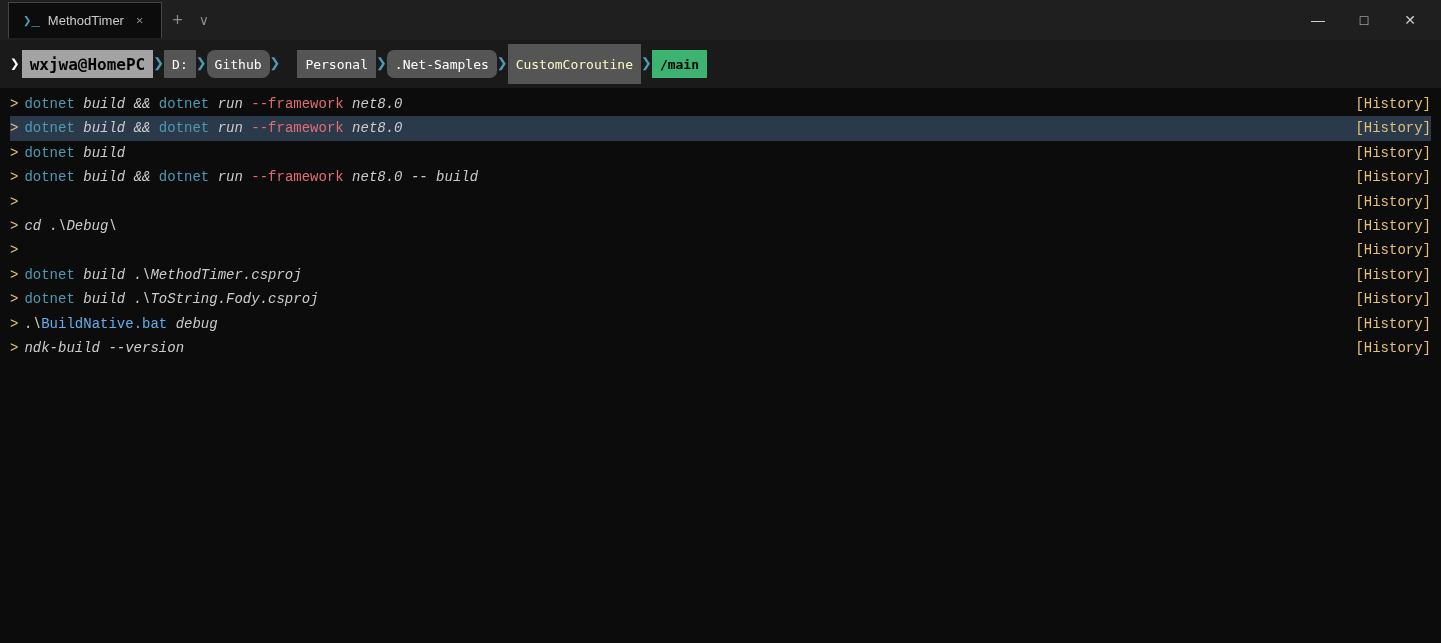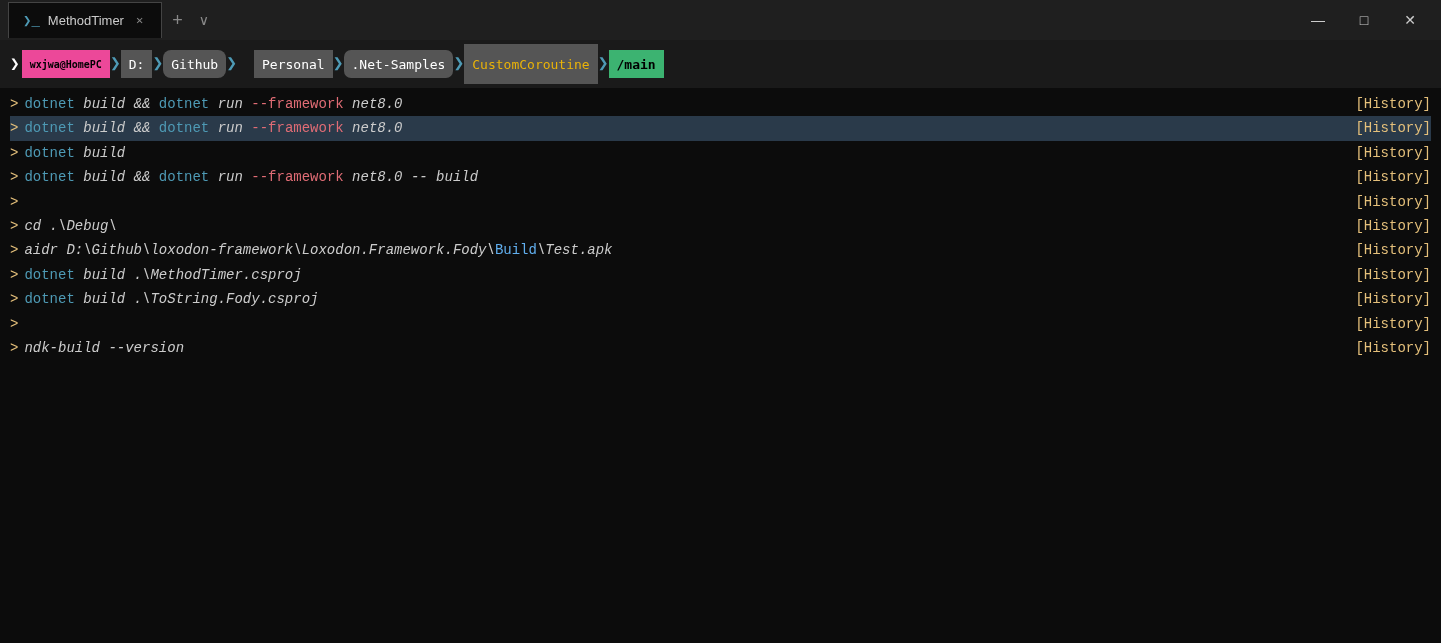--- a/index.html
+++ b/index.html
@@ -136,24 +136,24 @@
       height: 28px;
     }
 
     .prompt-arrow {
       color: #ffffff;
       font-size: 16px;
       margin-right: 2px;
     }
 
     .seg-user {
-      background: #ec4899;
+      background: #a3a3a3;
       color: #000;
       padding: 2px 8px;
-      font-size: 10px;
+      font-size: 16px;
       font-weight: bold;
       font-family: 'Consolas', monospace;
     }
 
     .seg-arrow {
       color: #4e9ab5;
       font-size: 18px;
       line-height: 28px;
     }
 
@@ -187,21 +187,21 @@
       background: #555;
       color: #ffffff;
       padding: 2px 8px;
       font-size: 13px;
       font-family: 'Consolas', monospace;
       border-radius: 7px;
     }
 
     .seg-custom {
       background: #555;
-      color: #eab308;
+      color: #fef9c3;
       padding: 20px 8px;
       font-size: 13px;
       font-family: 'Consolas', monospace;
     }
 
     .seg-branch {
       background: #3cb371;
       color: #000;
       padding: 2px 8px;
       font-size: 13px;
@@ -299,20 +299,20 @@
     <span class="prompt-segment seg-branch">/main</span>
   </div>
 
   <div class="terminal" id="terminal-lines">
   <div class="terminal-line"><span class="prompt-gt">&gt;</span><span><span class="cmd-keyword">dotnet</span><span class="cmd-normal"> build &amp;&amp; </span><span class="cmd-keyword">dotnet</span><span class="cmd-normal"> run </span><span class="cmd-flag">--framework</span><span class="cmd-normal"> net8.0</span></span><span class="history-badge">[History]</span></div>
       <div class="terminal-line selected"><span class="prompt-gt">&gt;</span><span><span class="cmd-keyword">dotnet</span><span class="cmd-normal"> build &amp;&amp; </span><span class="cmd-keyword">dotnet</span><span class="cmd-normal"> run </span><span class="cmd-flag">--framework</span><span class="cmd-normal"> net8.0</span></span><span class="history-badge">[History]</span></div>
       <div class="terminal-line"><span class="prompt-gt">&gt;</span><span><span class="cmd-keyword">dotnet</span><span class="cmd-normal"> build</span></span><span class="history-badge">[History]</span></div>
       <div class="terminal-line"><span class="prompt-gt">&gt;</span><span><span class="cmd-keyword">dotnet</span><span class="cmd-normal"> build &amp;&amp; </span><span class="cmd-keyword">dotnet</span><span class="cmd-normal"> run </span><span class="cmd-flag">--framework</span><span class="cmd-normal"> net8.0 -- build</span></span><span class="history-badge">[History]</span></div>
       <div class="terminal-line"><span class="prompt-gt">&gt;</span><span class="history-badge">[History]</span></div>
       <div class="terminal-line"><span class="prompt-gt">&gt;</span><span><span class="cmd-normal">cd .\Debug\</span></span><span class="history-badge">[History]</span></div>
-      <div class="terminal-line"><span class="prompt-gt">&gt;</span><span><span class="cmd-normal">aidr D:\Github\loxodon-framework\Loxodon.Framework.Fody\</span><span class="cmd-path">Build</span><span class="cmd-normal">\Test.apk</span></span><span class="history-badge">[History]</span></div>
+      <div class="terminal-line"><span class="prompt-gt">&gt;</span><span class="history-badge">[History]</span></div>
       <div class="terminal-line"><span class="prompt-gt">&gt;</span><span><span class="cmd-keyword">dotnet</span><span class="cmd-normal"> build .\MethodTimer.csproj</span></span><span class="history-badge">[History]</span></div>
       <div class="terminal-line"><span class="prompt-gt">&gt;</span><span><span class="cmd-keyword">dotnet</span><span class="cmd-normal"> build .\ToString.Fody.csproj</span></span><span class="history-badge">[History]</span></div>
-      <div class="terminal-line"><span class="prompt-gt">&gt;</span><span class="history-badge">[History]</span></div>
+      <div class="terminal-line"><span class="prompt-gt">&gt;</span><span><span class="cmd-normal">.\</span><span class="cmd-path">BuildNative.bat</span><span class="cmd-normal"> debug</span></span><span class="history-badge">[History]</span></div>
       <div class="terminal-line"><span class="prompt-gt">&gt;</span><span><span class="cmd-normal">ndk-build --version</span></span><span class="history-badge">[History]</span></div>
     </div>
 
 </div>
 
 </body></html>

